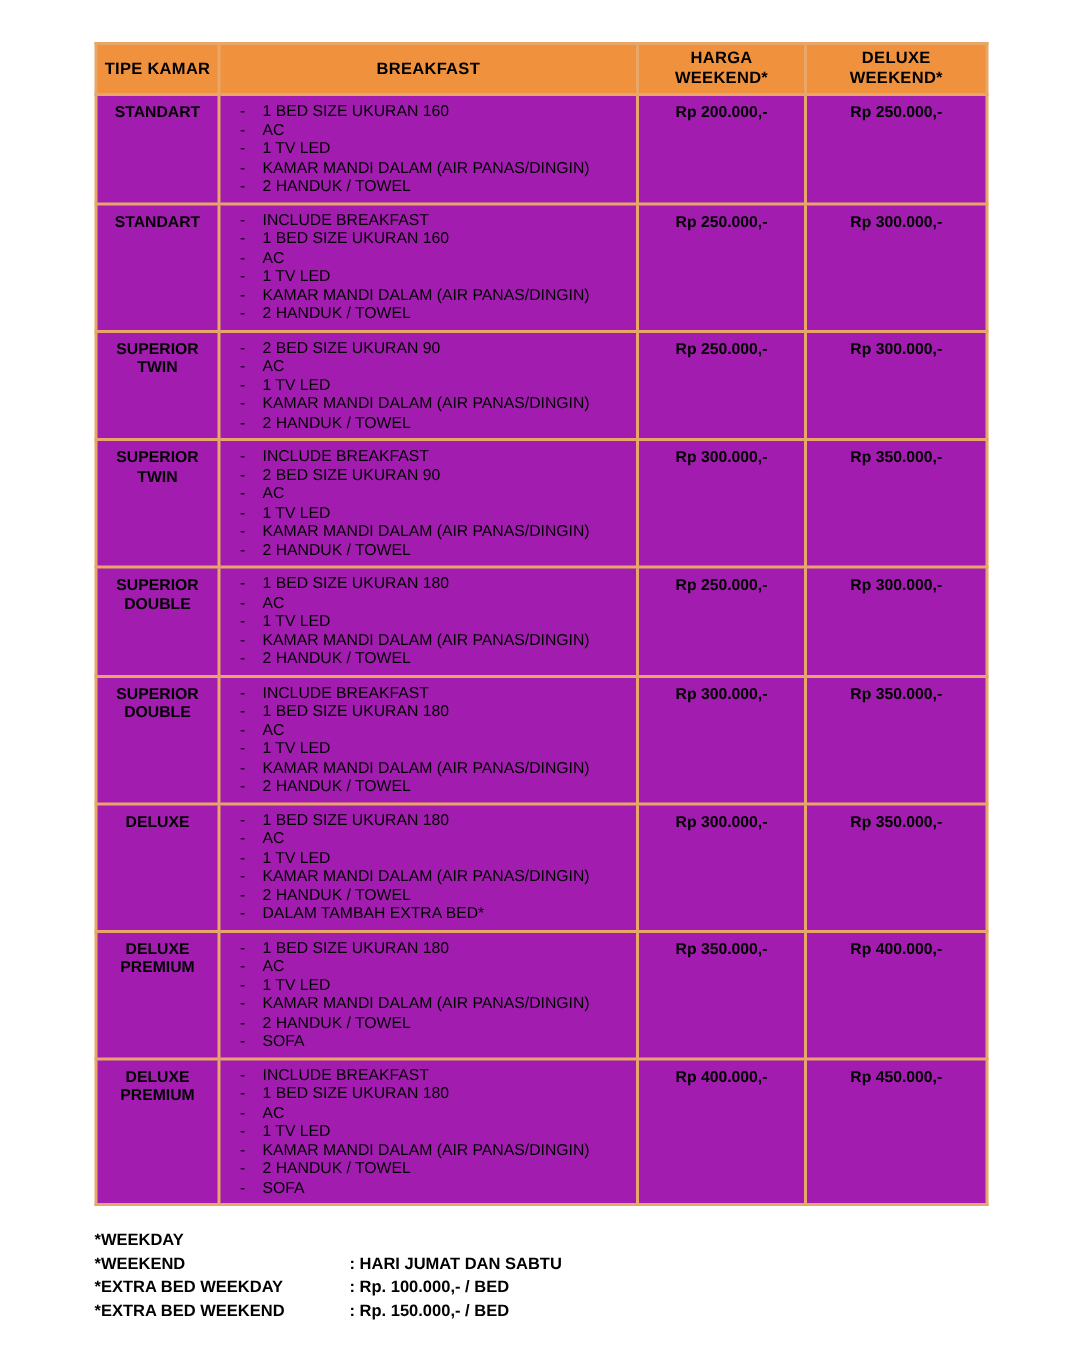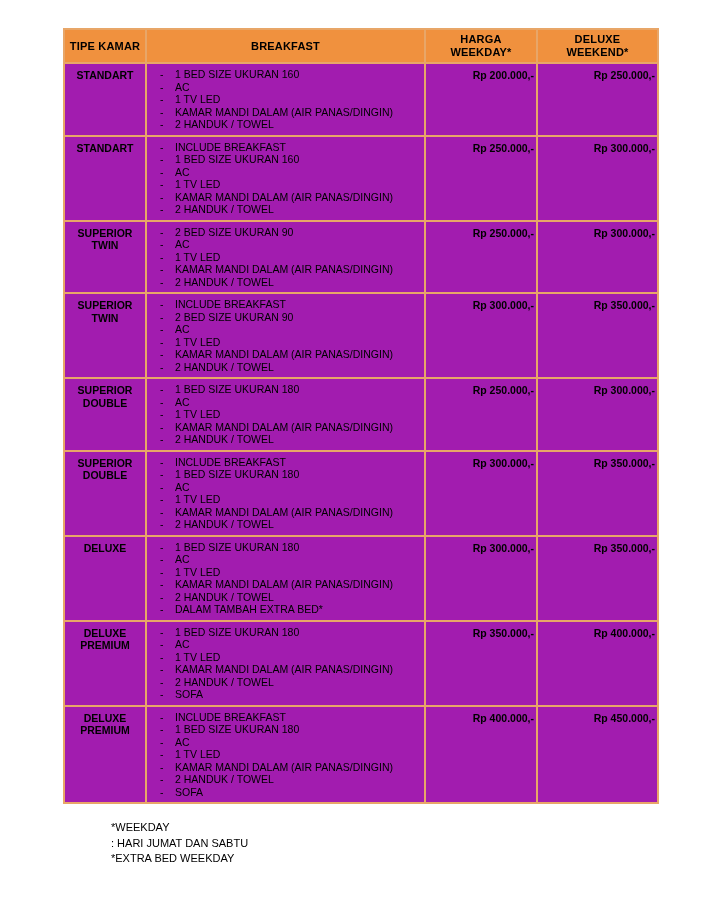--- a/index.html
+++ b/index.html
@@ -32,44 +32,44 @@
     text-align:center;font-weight:bold;font-size:10.5px;line-height:12.5px;
     padding-top:5px;
   }
   td.cell-fac{font-size:10.5px;line-height:12.5px;}
   .fac-line{display:flex;}
   .fac-dash{
     flex:0 0 26px;padding-left:11px;box-sizing:border-box;
   }
   .fac-text{flex:1 1 auto;padding-right:4px;}
   td.cell-price{
-    text-align:right;font-weight:bold;font-size:10.5px;line-height:12.5px;
+    text-align:center;font-weight:bold;font-size:10.5px;line-height:12.5px;
     padding-top:5px;
   }
-  .notes{margin-top:16px;font-size:11px;font-weight:normal;line-height:15.5px;margin-left:48px;}
+  .notes{margin-top:16px;font-size:11px;font-weight:bold;line-height:15.5px;}
   .note-line{display:flex;}
   .note-label{flex:0 0 170px;}
   .note-value{flex:1 1 auto;}
 </style>
 </head>
 <body>
 
 <div class="sheet">
   <table class="price-table">
     <colgroup>
       <col class="c-type">
         <col class="c-fac">
         <col class="c-wd">
         <col class="c-we">
     </colgroup>
     <thead>
       <tr>
         <th>TIPE KAMAR</th>
         <th>BREAKFAST</th>
-        <th>HARGA WEEKDAY*</th>
+        <th>HARGA WEEKEND*</th>
         <th>DELUXE WEEKEND*</th>
       </tr>
     </thead>
     <tbody>
         <tr class="room-row">
           <td class="cell-type">STANDART</td>
           <td class="cell-fac">
             <div class="fac-line">
               <span class="fac-dash">-</span>
               <span class="fac-text">1 BED SIZE UKURAN 160</span>
@@ -339,19 +339,25 @@
           <td class="cell-price">Rp 450.000,-</td>
         </tr>
       </tbody>
   </table>
 
   <div class="notes">
       <div class="note-line">
         <span class="note-label">*WEEKDAY</span>
       </div>
       <div class="note-line">
+        <span class="note-label">*WEEKEND</span>
         <span class="note-value">: HARI JUMAT DAN SABTU</span>
       </div>
       <div class="note-line">
         <span class="note-label">*EXTRA BED WEEKDAY</span>
+        <span class="note-value">: Rp. 100.000,- / BED</span>
+      </div>
+      <div class="note-line">
+        <span class="note-label">*EXTRA BED WEEKEND</span>
+        <span class="note-value">: Rp. 150.000,- / BED</span>
       </div>
     </div>
 </div>
 
 </body></html>

